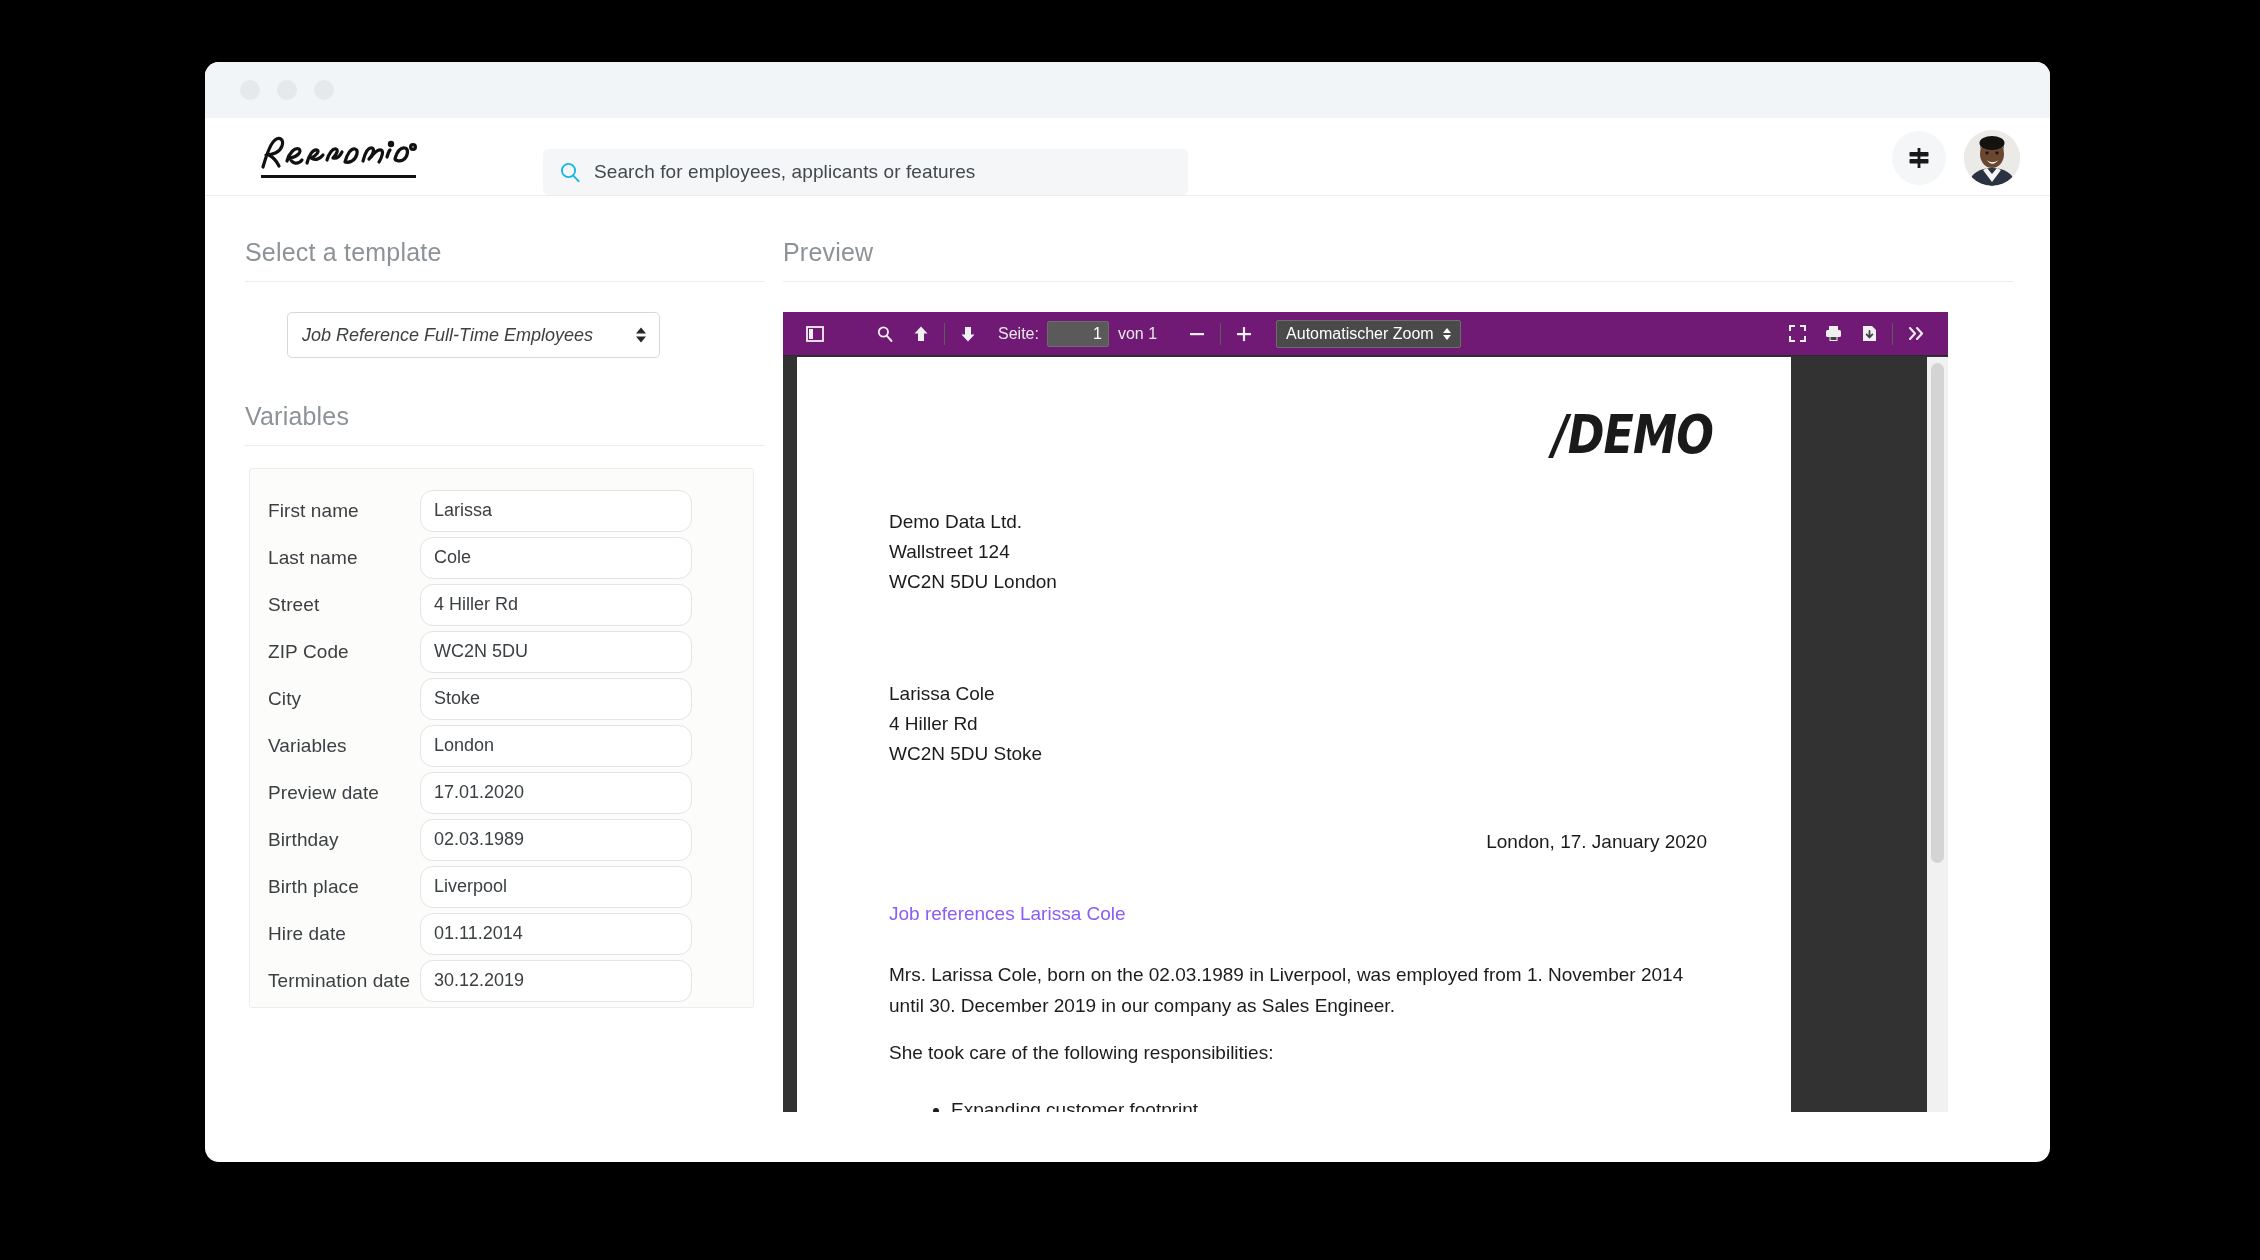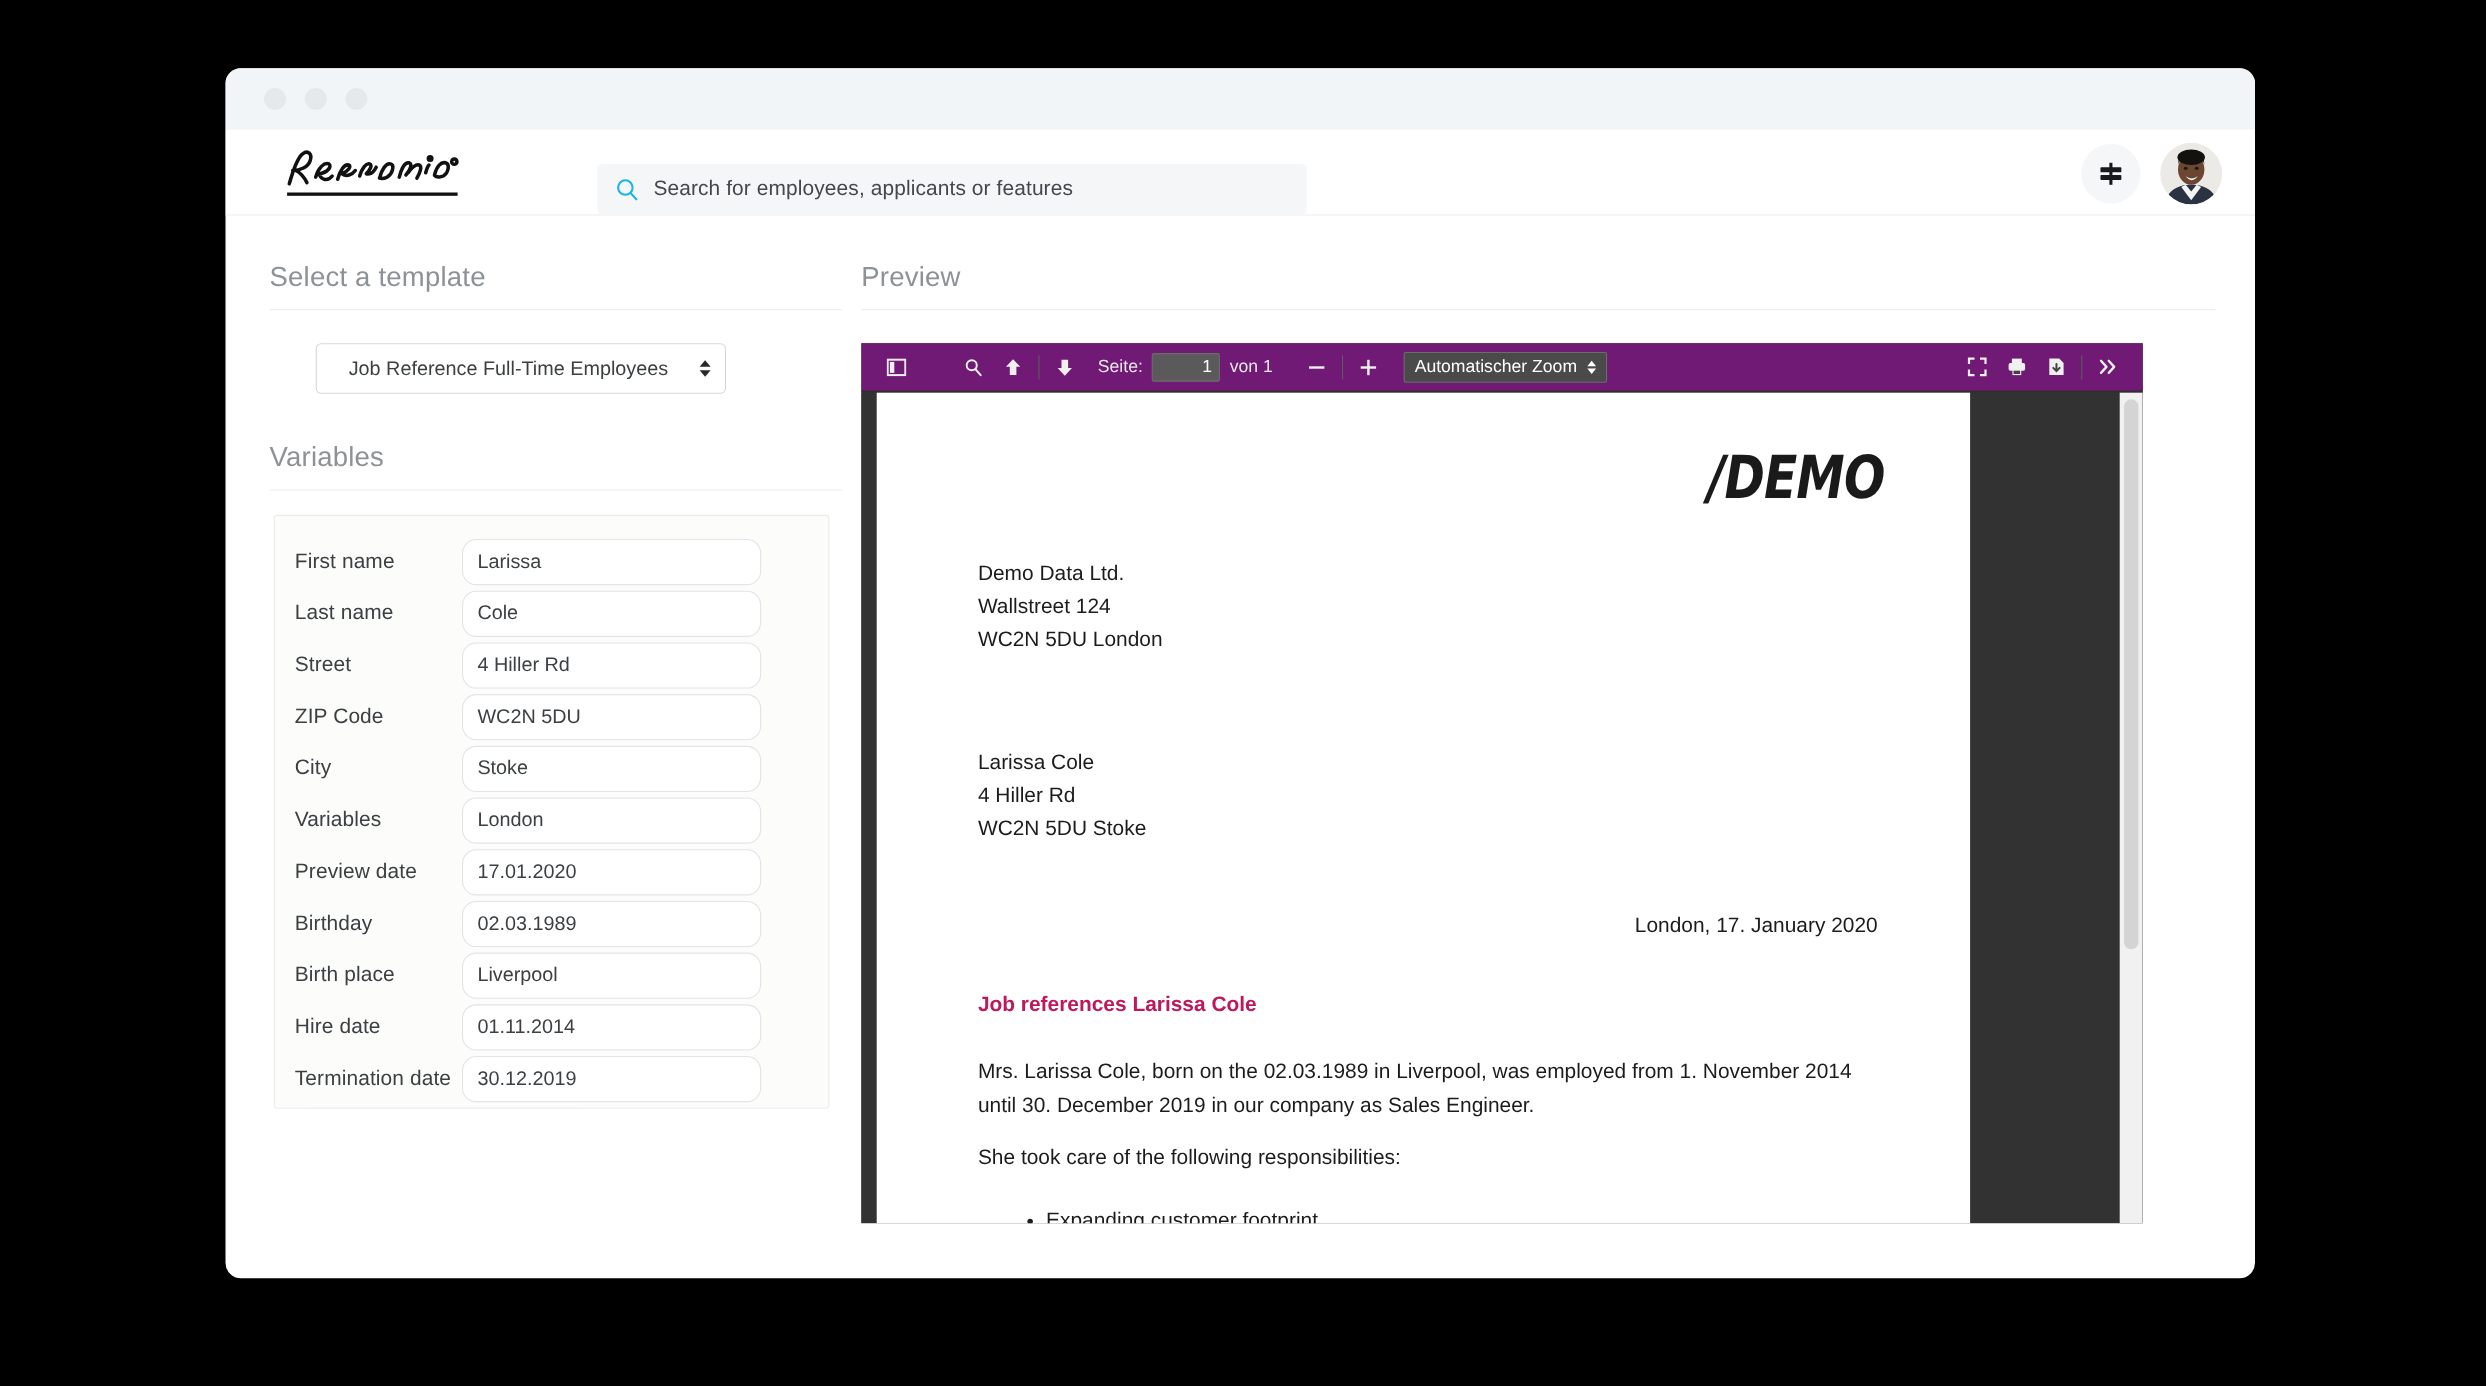--- a/index.html
+++ b/index.html
@@ -91,22 +91,23 @@
   .section-rule.tight { margin-bottom: 22px; }
 
   
   .select-wrap {
     margin-left: 42px;
     width: 373px; height: 46px;
     border: 1px solid #d6d9dc;
     border-radius: 5px;
     background: #fff;
     display: flex; align-items: center;
-    padding: 0 29px;
+    padding: 0 14px;
     position: relative;
+    font-style: italic;
   }
   .select-value { font-size: 18px; color: #3c4043; }
   .select-arrows {
     position: absolute; right: 13px; top: 50%;
     transform: translateY(-50%);
     display: flex; flex-direction: column; gap: 3px;
   }
   .arr-up, .arr-dn {
     width: 0; height: 0; border-left: 5px solid transparent;
     border-right: 5px solid transparent;
@@ -249,21 +250,21 @@
     font-size: 19px; line-height: 30px; color: #1c1c1c;
   }
   .date-line {
     margin-top: 62px;
     text-align: right;
     padding-right: 14px;
     font-size: 19px; color: #1c1c1c;
   }
   .subject {
     margin-top: 50px;
-    font-size: 19px; font-weight: 700; color: #be185d;
+    font-size: 19px; font-weight: 400; color: #8b5cf6;
   }
   .para {
     margin-top: 34px;
     font-size: 19px; line-height: 31px; color: #1c1c1c;
     max-width: 820px;
   }
   .para2 { margin-top: 16px; }
   .bullets {
     margin-top: 26px;
     padding-left: 62px;

